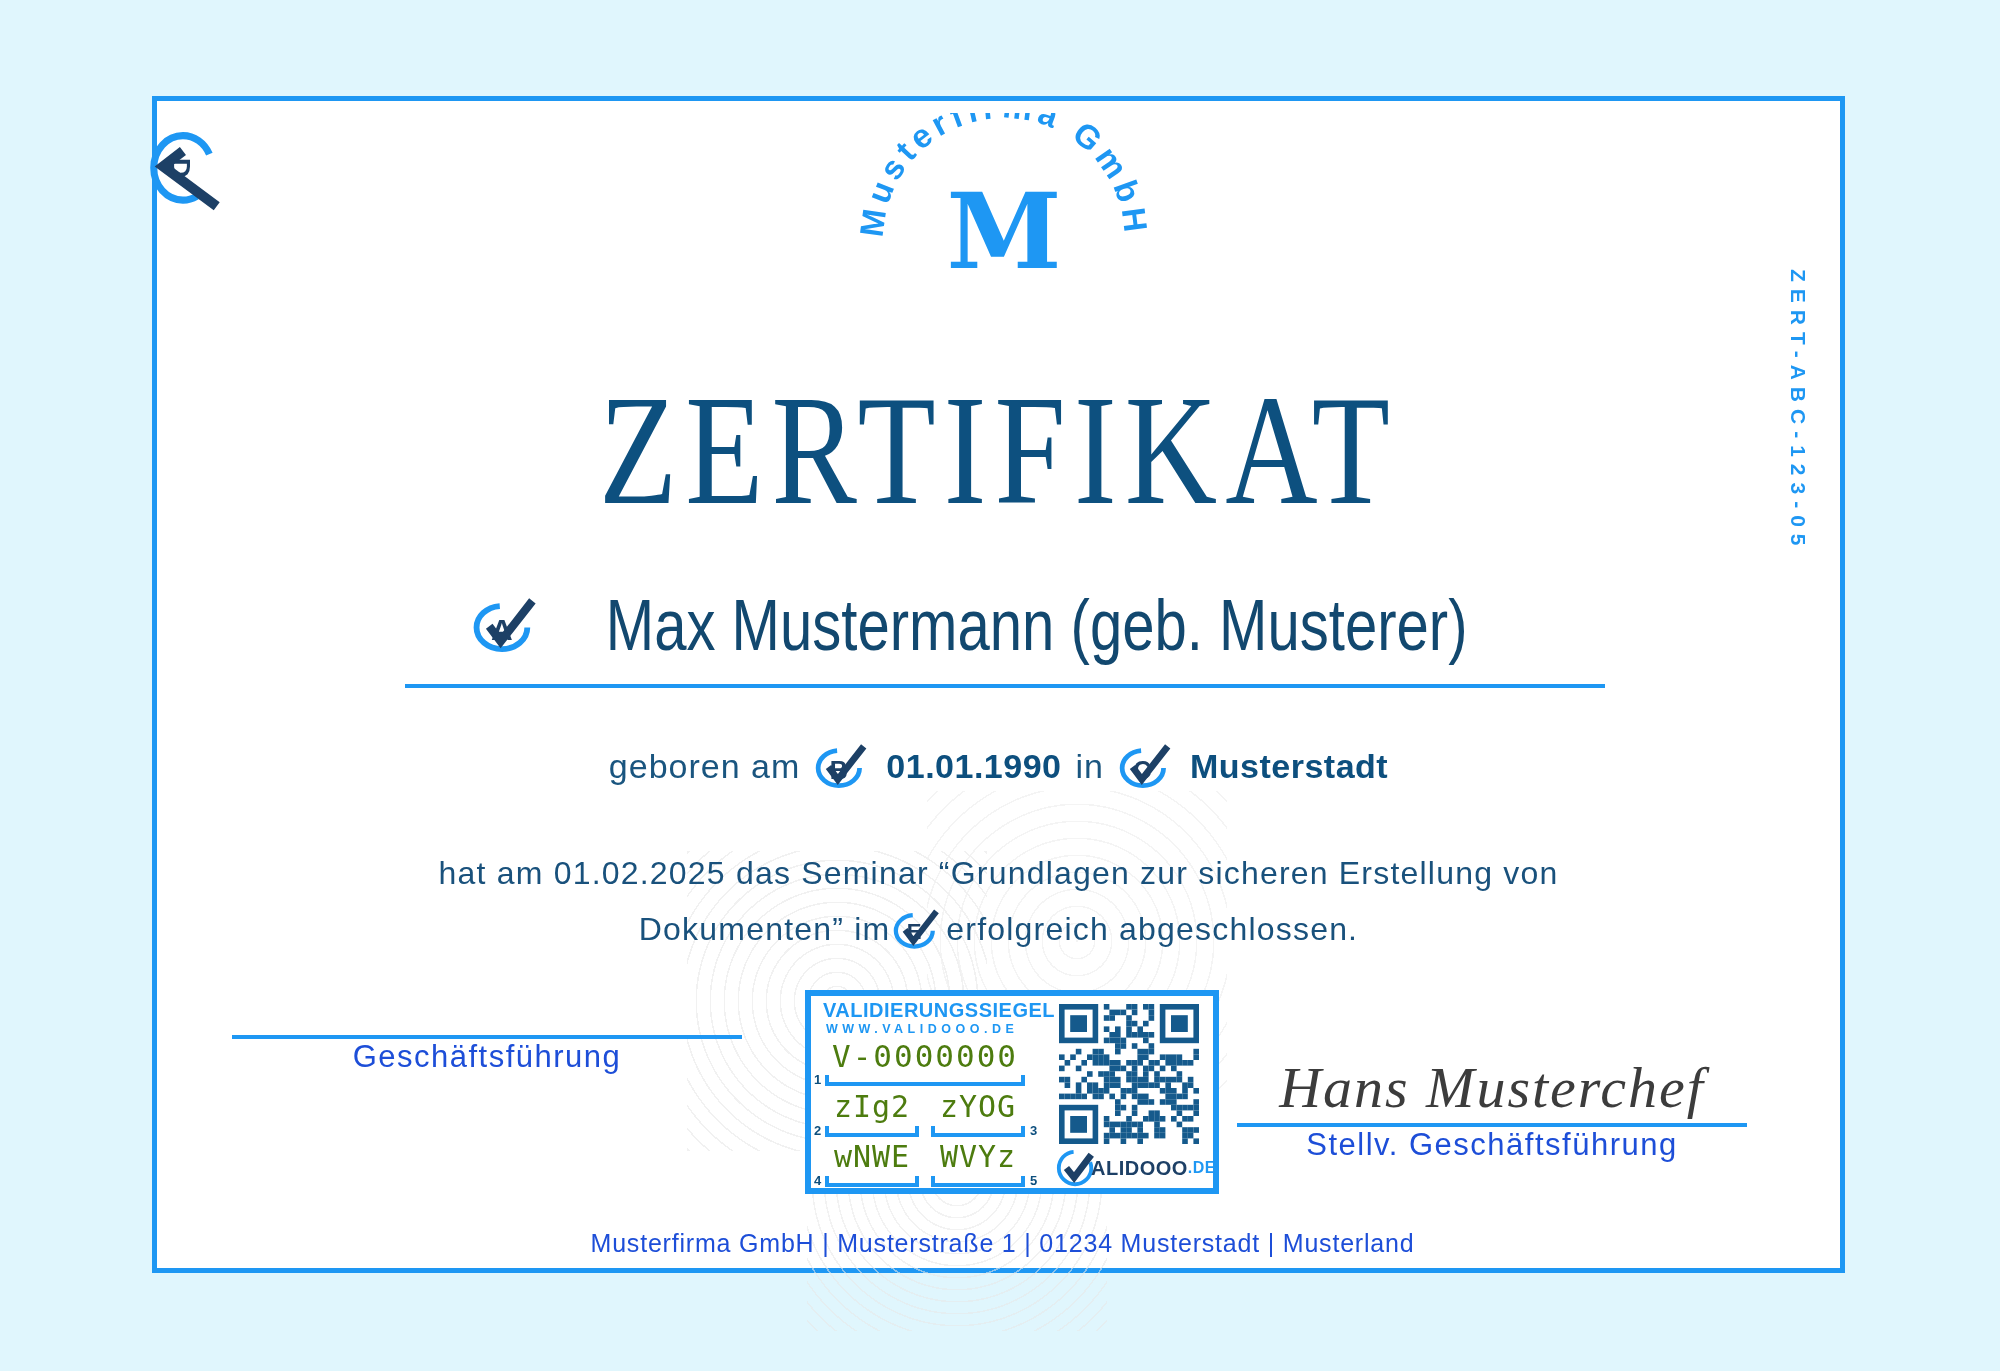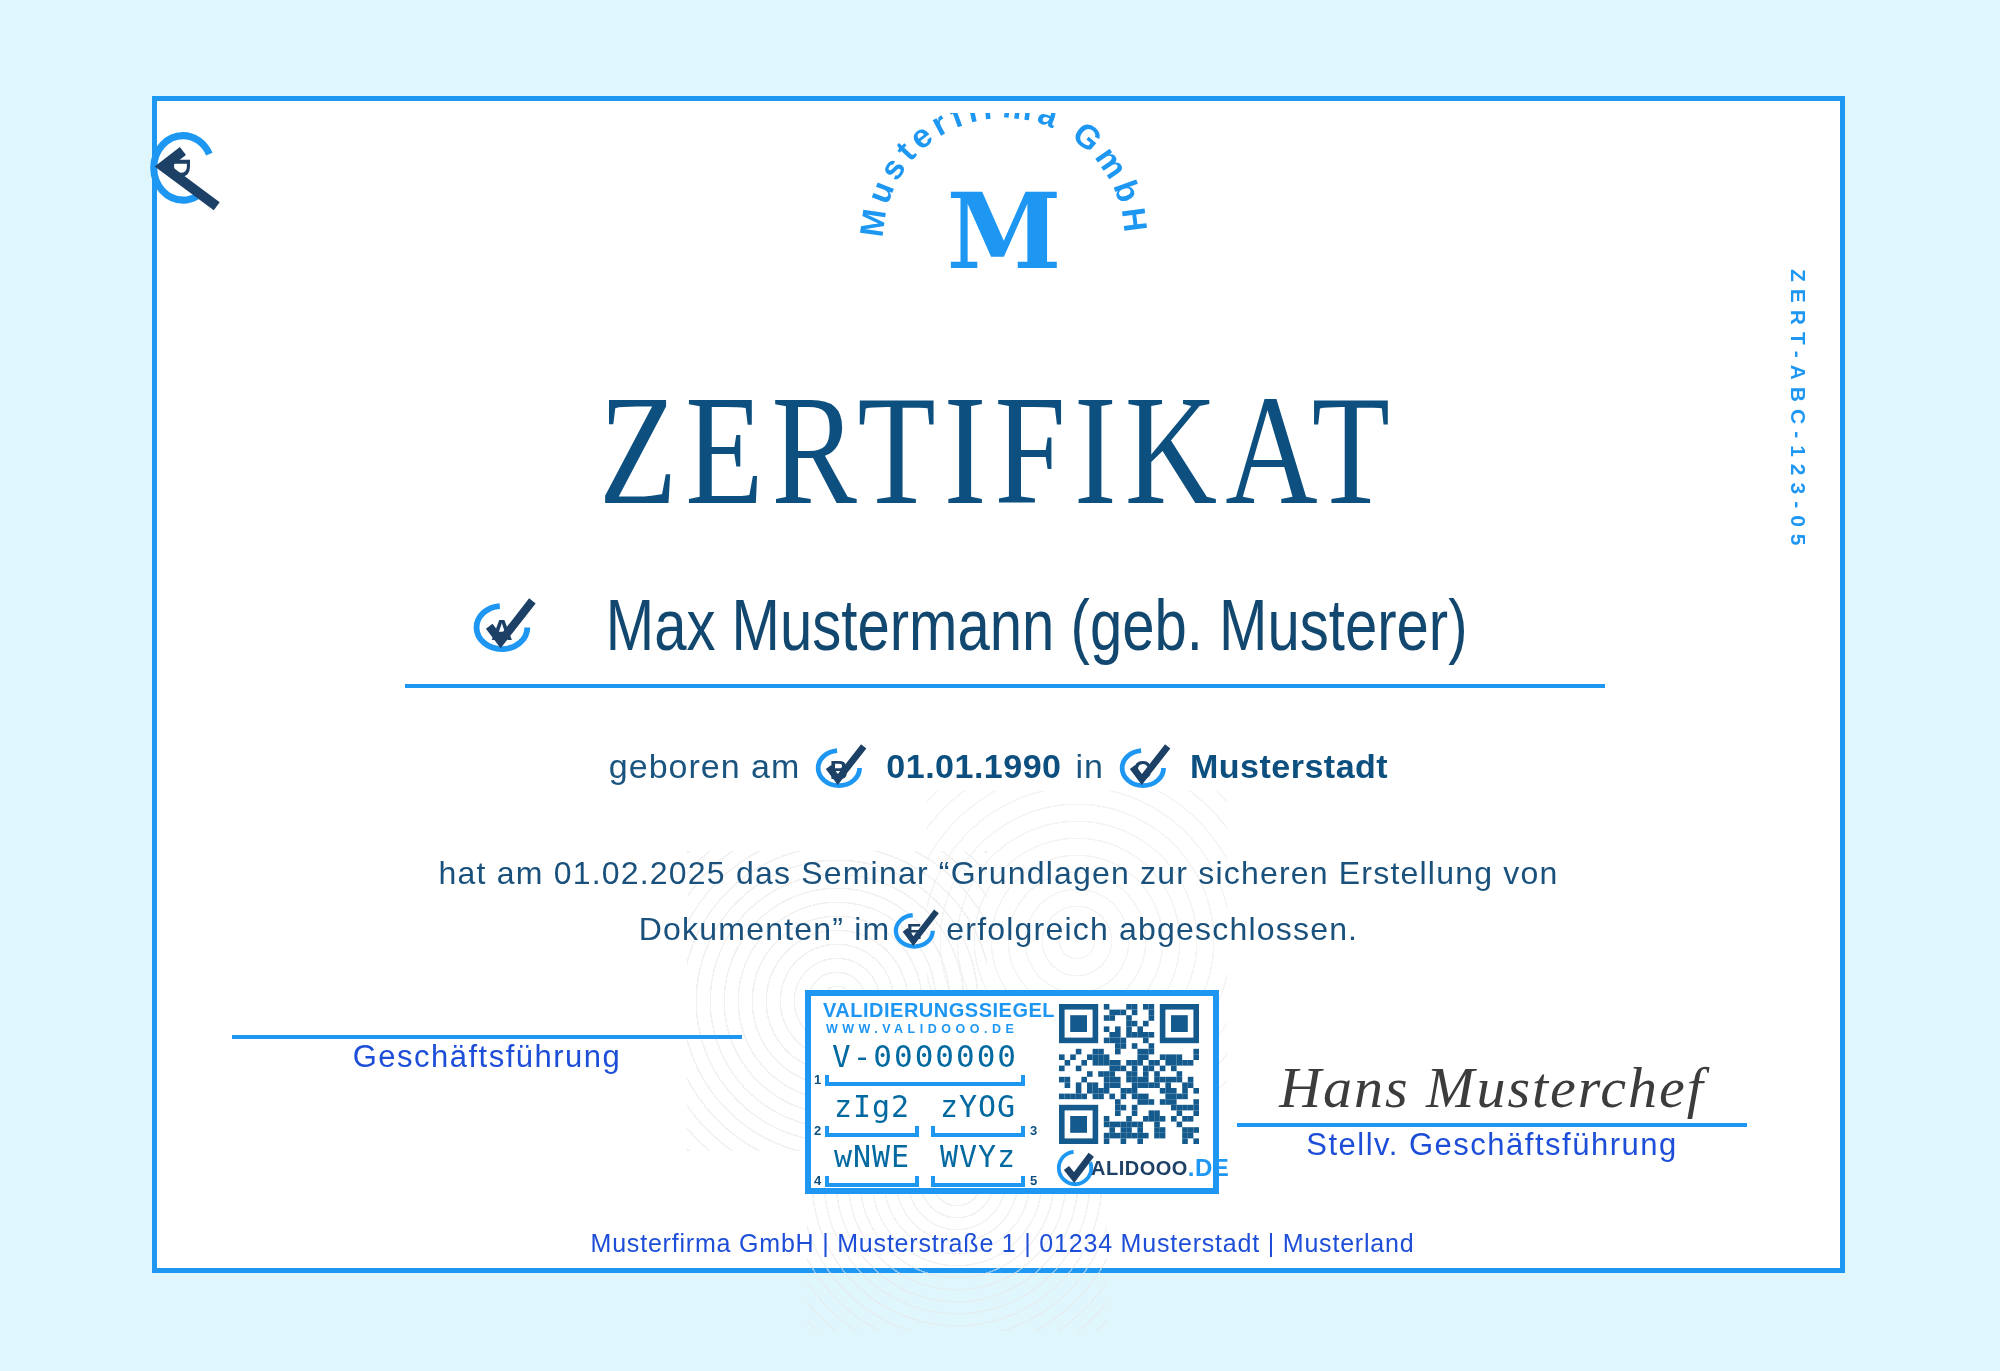--- a/index.html
+++ b/index.html
@@ -88,32 +88,32 @@
     background-position: 60px 60px, 300px 0px, 180px 240px;
   }
 
   
   .seal {
     position:absolute; left:648px; top:889px; width:414px; height:204px; z-index:2;
     background:#fff; border:6px solid #1e97f3;
   }
   .seal-title { position:absolute; left:12px; top:3px; font-weight:bold; font-size:20px; color:#1e97f3; letter-spacing:.5px; }
   .seal-sub   { position:absolute; left:15px; top:26px; font-weight:bold; font-size:12.5px; color:#1e97f3; letter-spacing:4.5px; }
-  .seal-code  { position:absolute; font-family:"DejaVu Sans Mono", monospace; color:#0369a1; text-align:center; }
+  .seal-code  { position:absolute; font-family:"DejaVu Sans Mono", monospace; color:#4d7c0f; text-align:center; }
   .code-main  { left:14px; top:42px; width:200px; font-size:31px; letter-spacing:2px; }
   .code-sm    { width:94px; font-size:30px; letter-spacing:1px; }
   .bracket { position:absolute; height:11px; border:4px solid #1e97f3; border-top:none; }
   .field-num { position:absolute; font-size:13px; font-weight:bold; color:#0d4f7e; }
   .qr { position:absolute; left:248px; top:8px; width:140px; height:140px; }
   .seal-brand { position:absolute; left:244px; top:150px; width:150px; height:44px; display:flex; align-items:center; }
   .seal-brand svg { width:42px; height:42px; flex:none; overflow:visible; }
   .brand-ring { fill:none; stroke:#1e97f3; stroke-width:4; stroke-dasharray:78 22; }
   .brand-check { fill:none; stroke:#1d4066; stroke-width:7; }
   .brand-name { font-weight:bold; font-size:20px; color:#1d4066; margin-left:-6px; letter-spacing:.5px; }
-  .brand-tld  { font-weight:bold; font-size:24px; color:#1e97f3; letter-spacing:.5px; }
+  .brand-tld  { font-weight:bold; font-size:16px; color:#1e97f3; letter-spacing:.5px; }
 
   
   .sig { position:absolute; top:932px; width:510px; text-align:center; z-index:1; }
   .sig-left { left:75px; } .sig-right { left:1080px; }
   .sig-name {
     height:88px; display:flex; align-items:flex-end; justify-content:center;
     font-family:"Liberation Serif", cursive; font-style:italic;
     font-size:58px; color:#3c3c3c; letter-spacing:2px;
   }
   .sig-line { height:4px; background:#1e97f3; margin-top:2px; }

